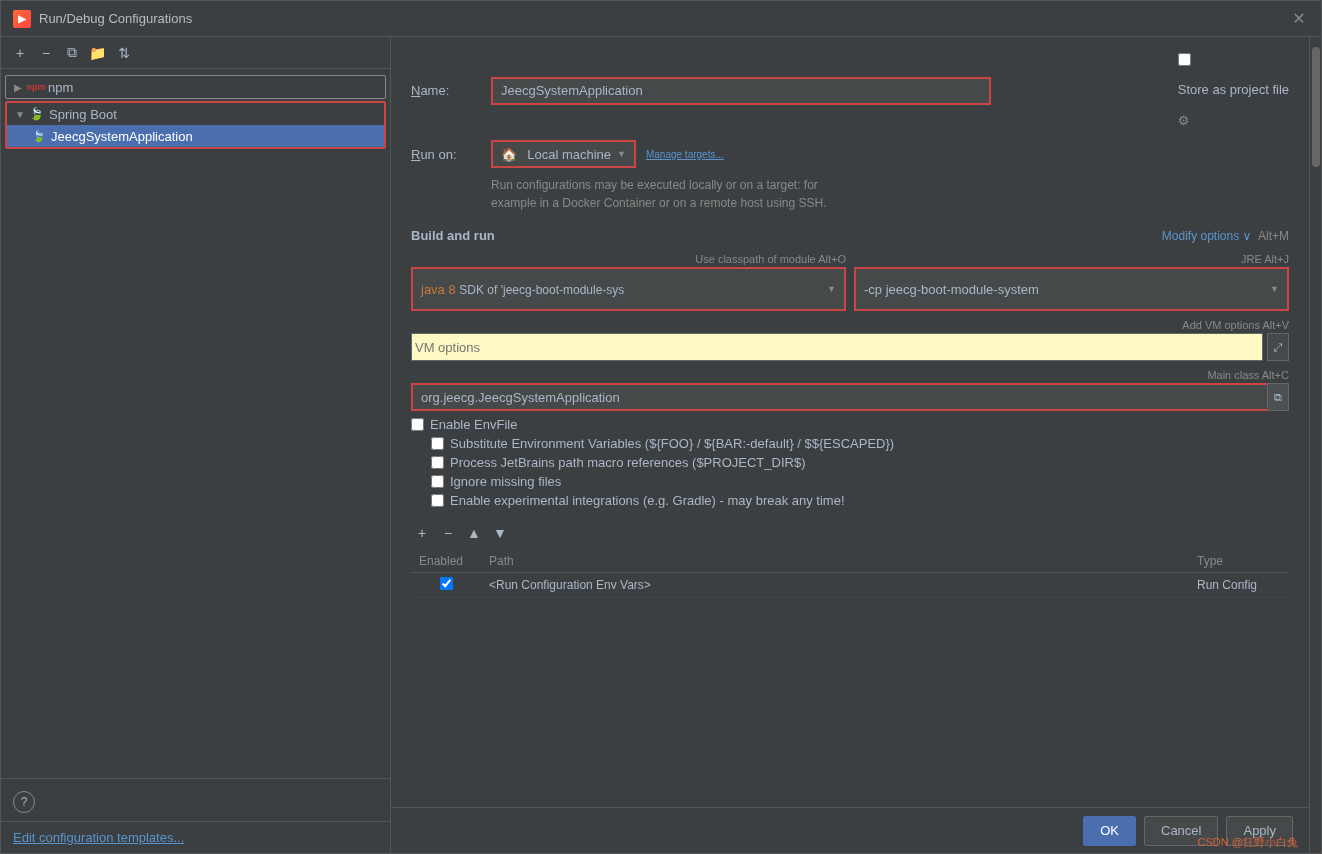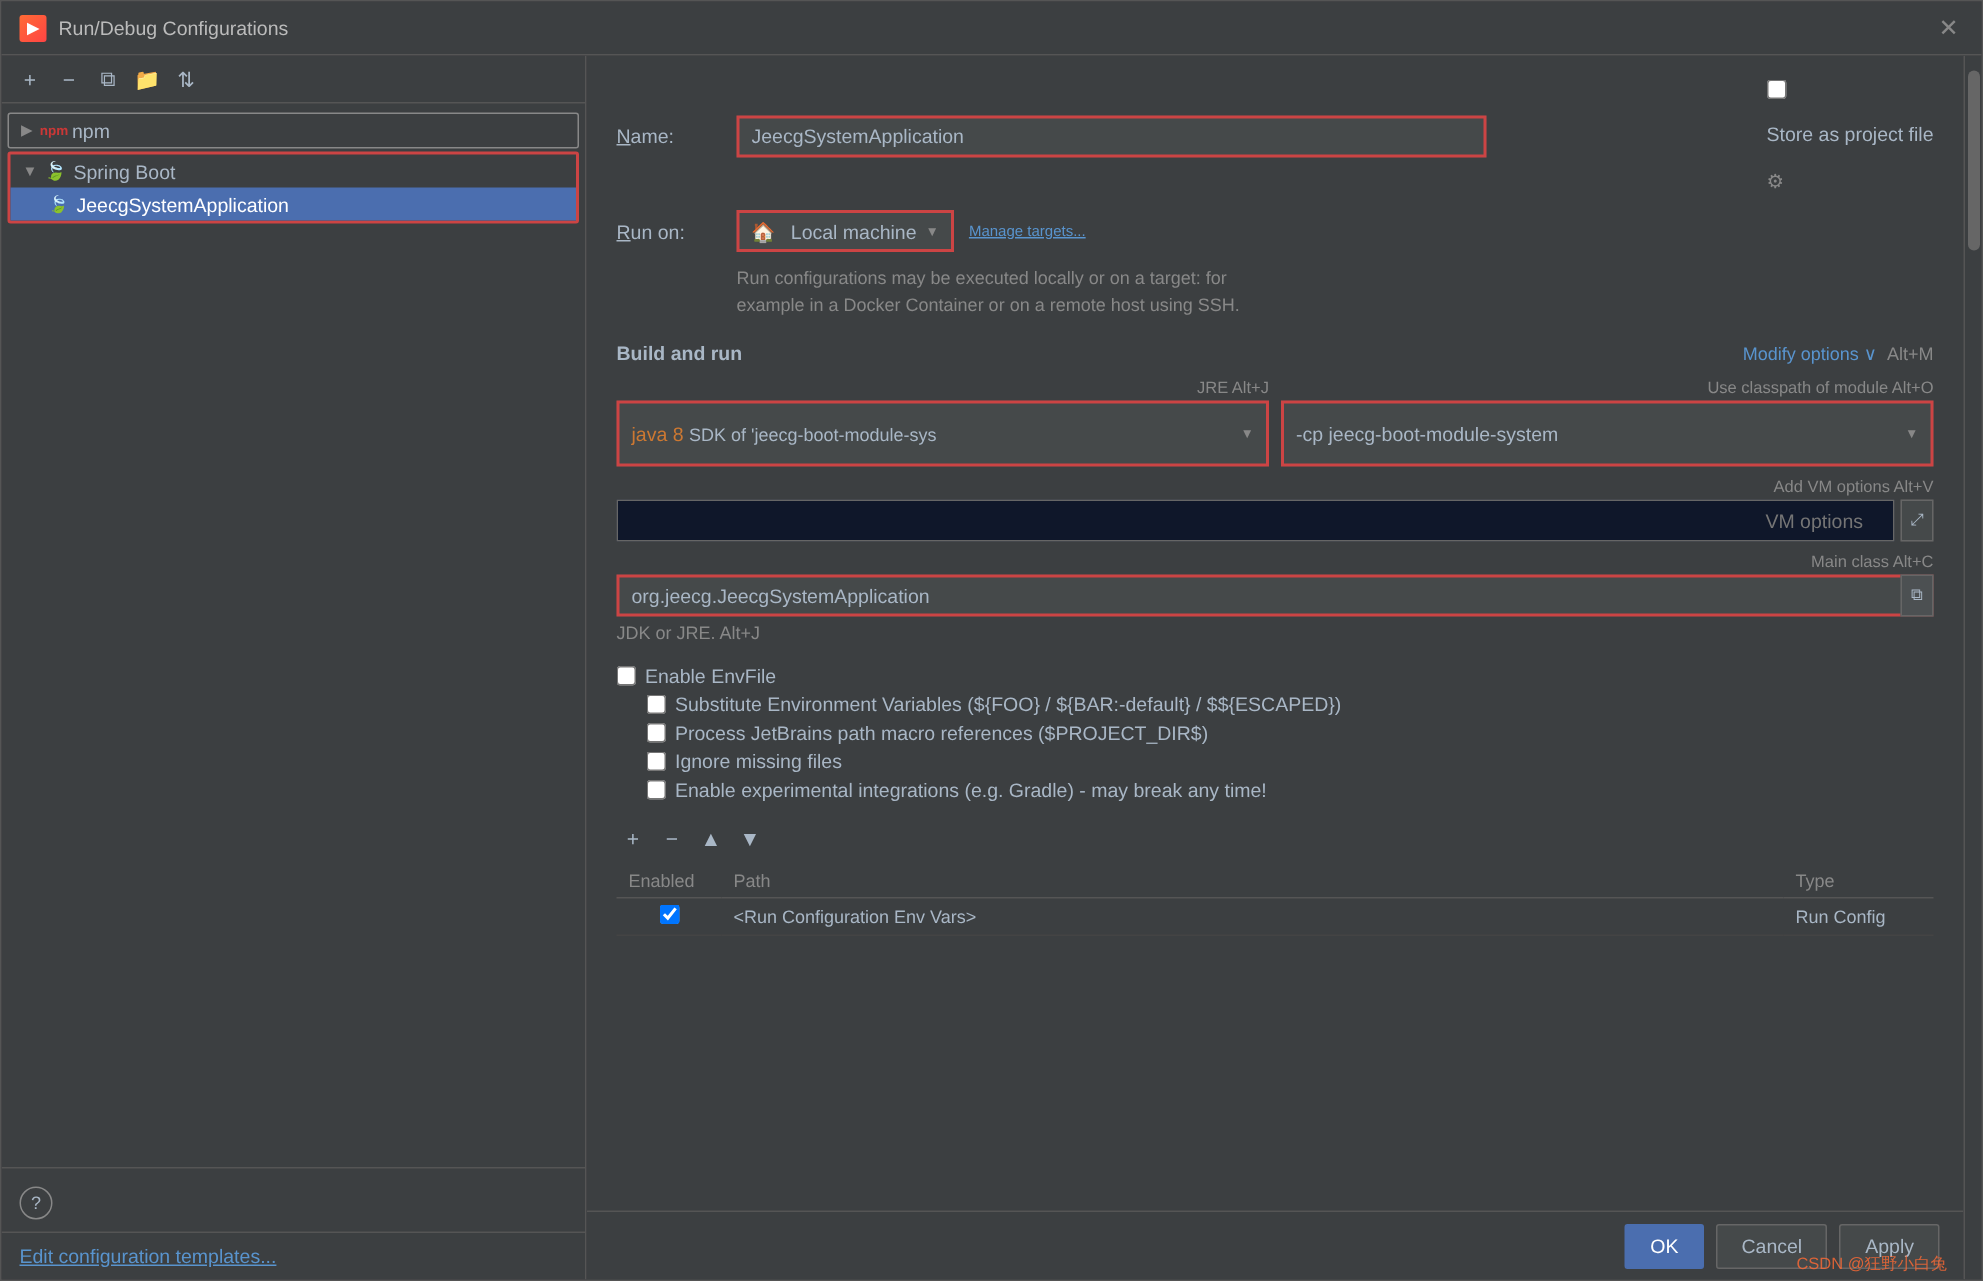--- a/index.html
+++ b/index.html
@@ -293,29 +293,28 @@
       align-items: center;
       justify-content: space-between;
       gap: 6px;
       height: 28px;
     }
 
     .dropdown-red-border span.keyword { color: #cc7832; }
     .dropdown-red-border span.normal { color: #a9b7c6; font-size: 12px; }
 
     .vm-options-input {
-      background: #0f172a;
+      background: #fef9c3;
       border: 1px solid #666;
       color: #888;
-      padding: 4px 20px;
+      padding: 4px 3px;
       font-size: 13px;
       height: 28px;
       flex: 1;
       outline: none;
-      text-align: right;
     }
 
     .main-class-input {
       border: 2px solid #cc4444;
       background: #45494a;
       color: #a9b7c6;
       padding: 4px 8px;
       font-size: 13px;
       width: 100%;
       height: 28px;
@@ -582,24 +581,24 @@
             Run configurations may be executed locally or on a target: for<br>example in a Docker Container or on a remote host using SSH.
           </div>
 
           <div class="section-header">
             <span class="section-title">Build and run</span>
             <span class="modify-options-link">Modify options ∨ &nbsp;<span style="color:#888;">Alt+M</span></span>
           </div>
 
           <div style="display:flex; gap:8px; margin-bottom:2px;">
             <div style="flex:1;">
+              <div style="text-align:right; color:#888; font-size:11px;">Use classpath of module Alt+O</div>
+            </div>
+            <div style="flex:1;">
               <div style="text-align:right; color:#888; font-size:11px;">JRE Alt+J</div>
-            </div>
-            <div style="flex:1;">
-              <div style="text-align:right; color:#888; font-size:11px;">Use classpath of module Alt+O</div>
             </div>
           </div>
 
           <div class="build-run-row">
             <button class="dropdown-red-border" style="flex:1;">
               <span><span class="keyword">java 8</span> <span class="normal">SDK of 'jeecg-boot-module-sys</span></span>
               <span class="dropdown-arrow">▼</span>
             </button>
             <button class="dropdown-red-border" style="flex:1;">
               <span>-cp  jeecg-boot-module-system</span>
@@ -614,21 +613,20 @@
             <button style="background:#45494a; border:1px solid #666; color:#a9b7c6; width:22px; height:28px; cursor:pointer; font-size:11px;">⤢</button>
           </div>
 
           <div style="text-align:right; color:#888; font-size:11px; margin-bottom:2px;">Main class Alt+C</div>
 
           <div style="position:relative; margin-bottom:4px;">
             <input class="main-class-input" type="text" value="org.jeecg.JeecgSystemApplication" style="">
             <button class="main-class-btn">⧉</button>
           </div>
 
-          <div class="jdk-hint">JDK or JRE. Alt+J</div>
 
 
           <div class="envfile-section">
             <div class="checkbox-row">
               <input type="checkbox" style="">
               <span class="checkbox-label">Enable EnvFile</span>
             </div>
             <div class="checkbox-row indent">
               <input type="checkbox" style="">
               <span class="checkbox-label">Substitute Environment Variables (${FOO} / ${BAR:-default} / $${ESCAPED})</span>

